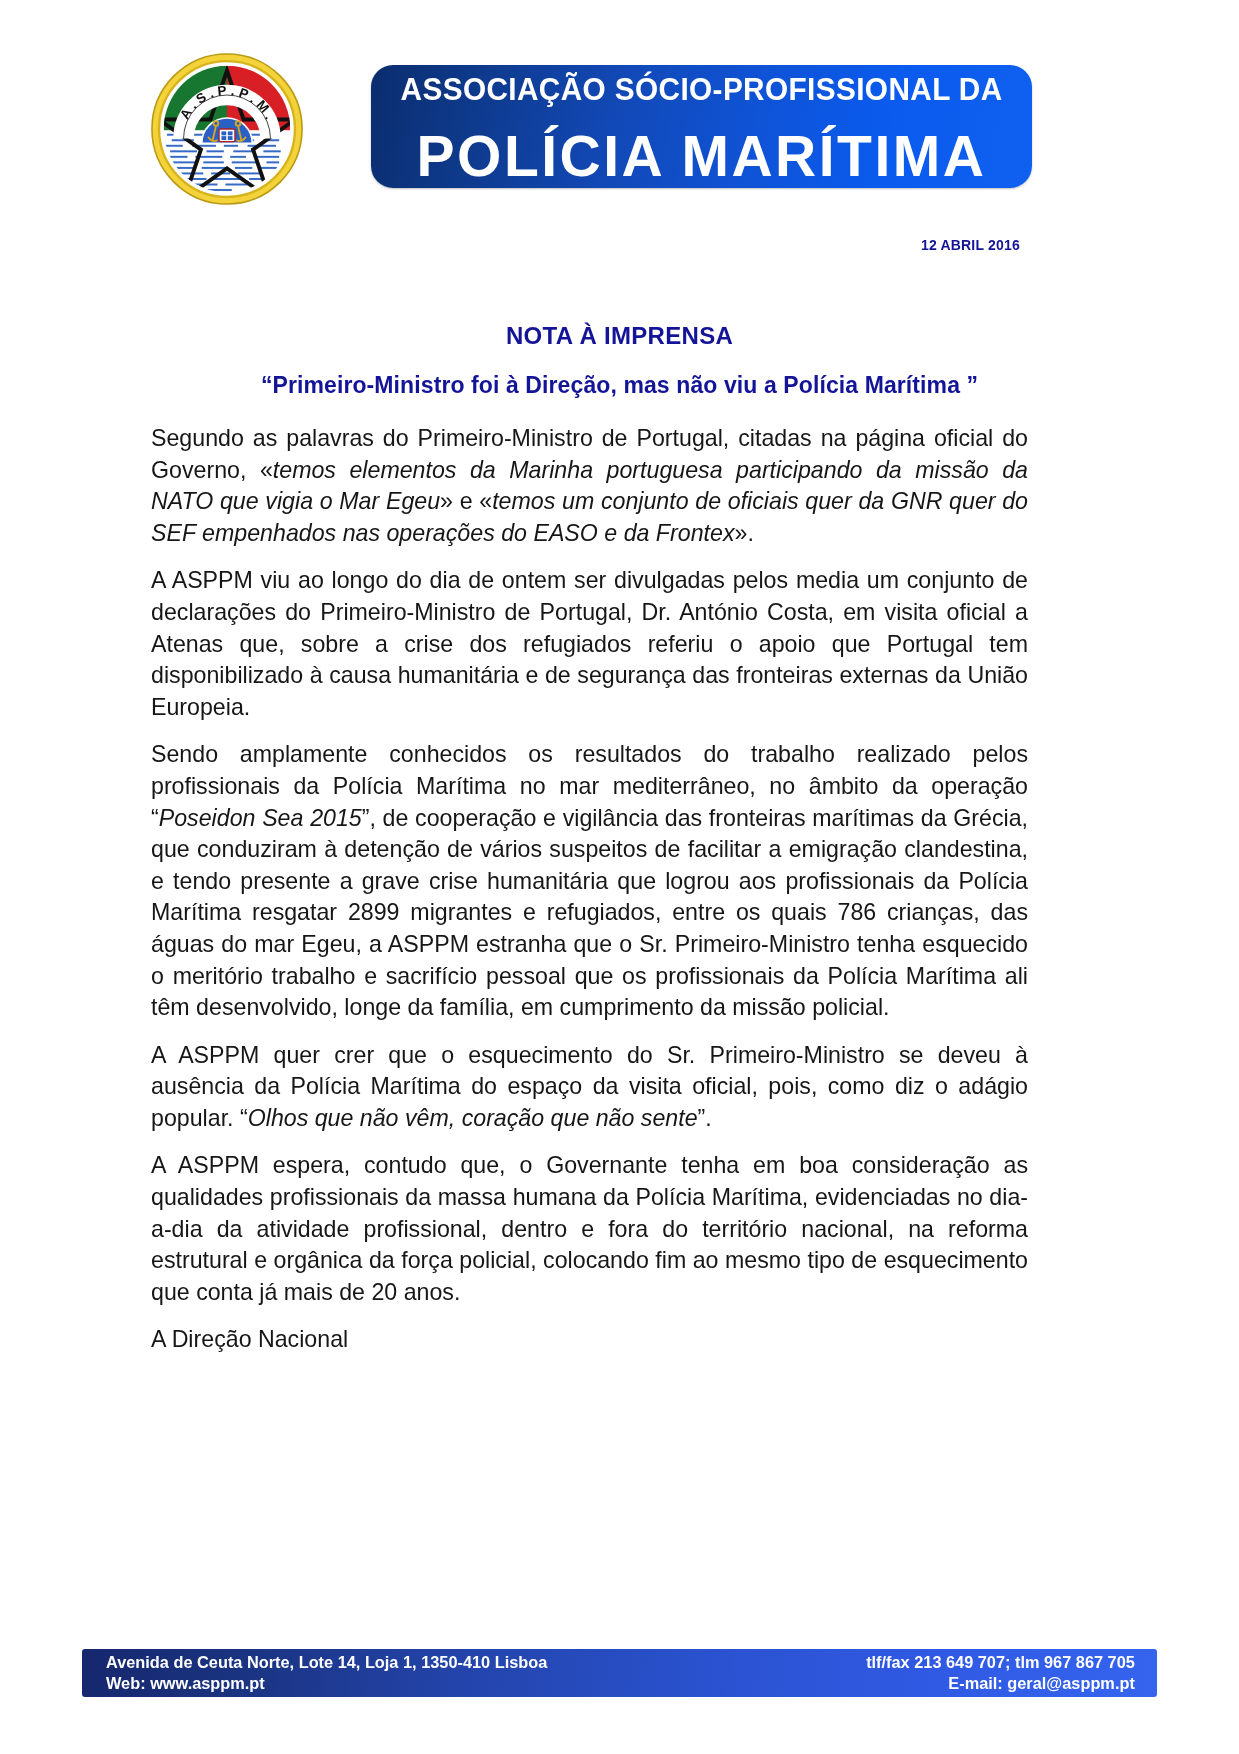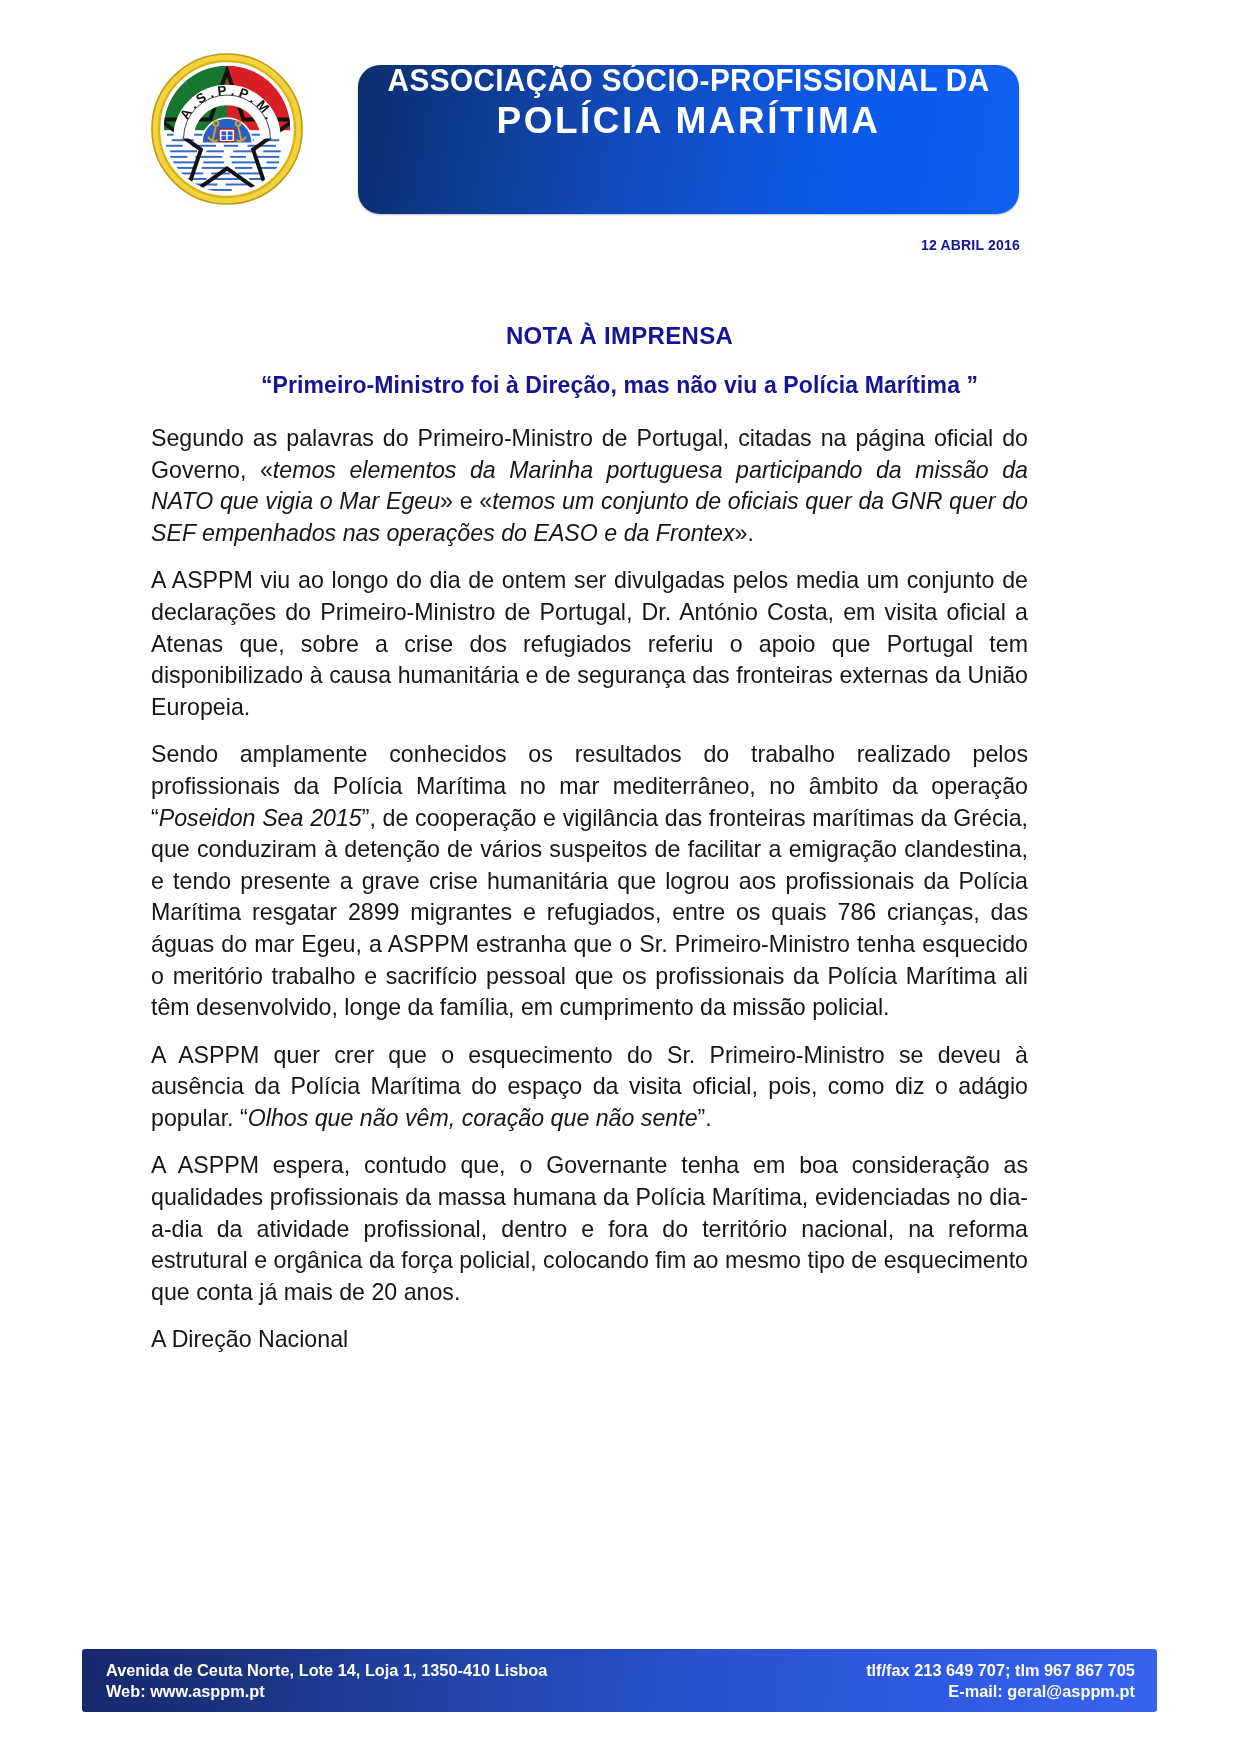--- a/index.html
+++ b/index.html
@@ -30,55 +30,55 @@
     position: absolute;
     left: 148px;
     top: 50px;
     width: 158px;
     height: 158px;
   }
   .logo svg { display: block; width: 158px; height: 158px; }
 
   .header-banner {
     position: absolute;
-    left: 358px;
+    left: 371px;
     top: 65px;
     width: 661px;
-    height: 149px;
+    height: 123px;
     border-radius: 22px;
     background: linear-gradient(100deg,
         #0b2d6e 0%,
         #0e3a8c 16%,
         #1248b4 36%,
         #0f53d6 58%,
         #0a5bee 78%,
         #1060f0 100%);
     box-shadow: 0 1px 2px rgba(0,0,0,0.25);
     display: flex;
     flex-direction: column;
     align-items: center;
-    justify-content: flex-start;
+    justify-content: flex-end;
     overflow: hidden;
   }
   .banner-line1 {
     color: #ffffff;
     font-size: 31px;
     font-weight: bold;
     letter-spacing: 0.4px;
     line-height: 1.05;
     white-space: nowrap;
     transform: scaleX(0.96);
   }
   .banner-line2 {
     color: #ffffff;
-    font-size: 37px;
+    font-size: 57px;
     font-weight: bold;
     letter-spacing: 2.5px;
     line-height: 1.08;
-    margin-top: 3px;
+    margin-top: 20px;
     white-space: nowrap;
   }
 
   
   .doc-date {
     position: absolute;
     right: 219px;
     top: 237px;
     font-size: 14px;
     font-weight: bold;
@@ -127,21 +127,21 @@
   }
   .para:last-child { margin-bottom: 12px; }
   .para i, .para em { font-style: italic; }
 
   
   .footer {
     position: absolute;
     left: 82px;
     top: 1649px;
     width: 1075px;
-    height: 63px;
+    height: 48px;
     border-radius: 3px;
     background: linear-gradient(95deg,
         #16276e 0%,
         #1a337f 14%,
         #2343a8 34%,
         #2a52cf 58%,
         #3059e3 78%,
         #3564ee 100%);
     display: flex;
     align-items: center;

